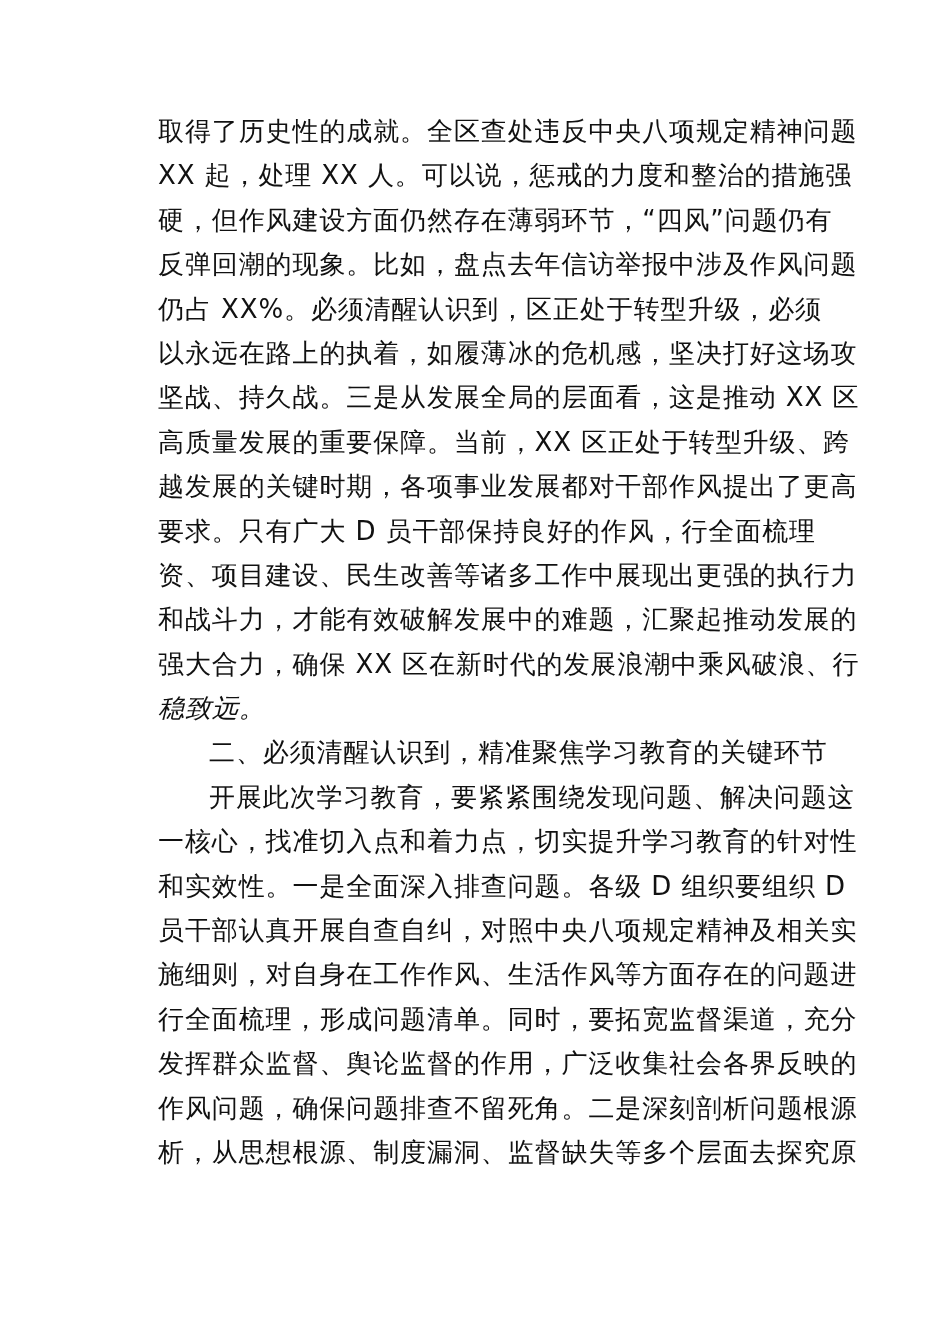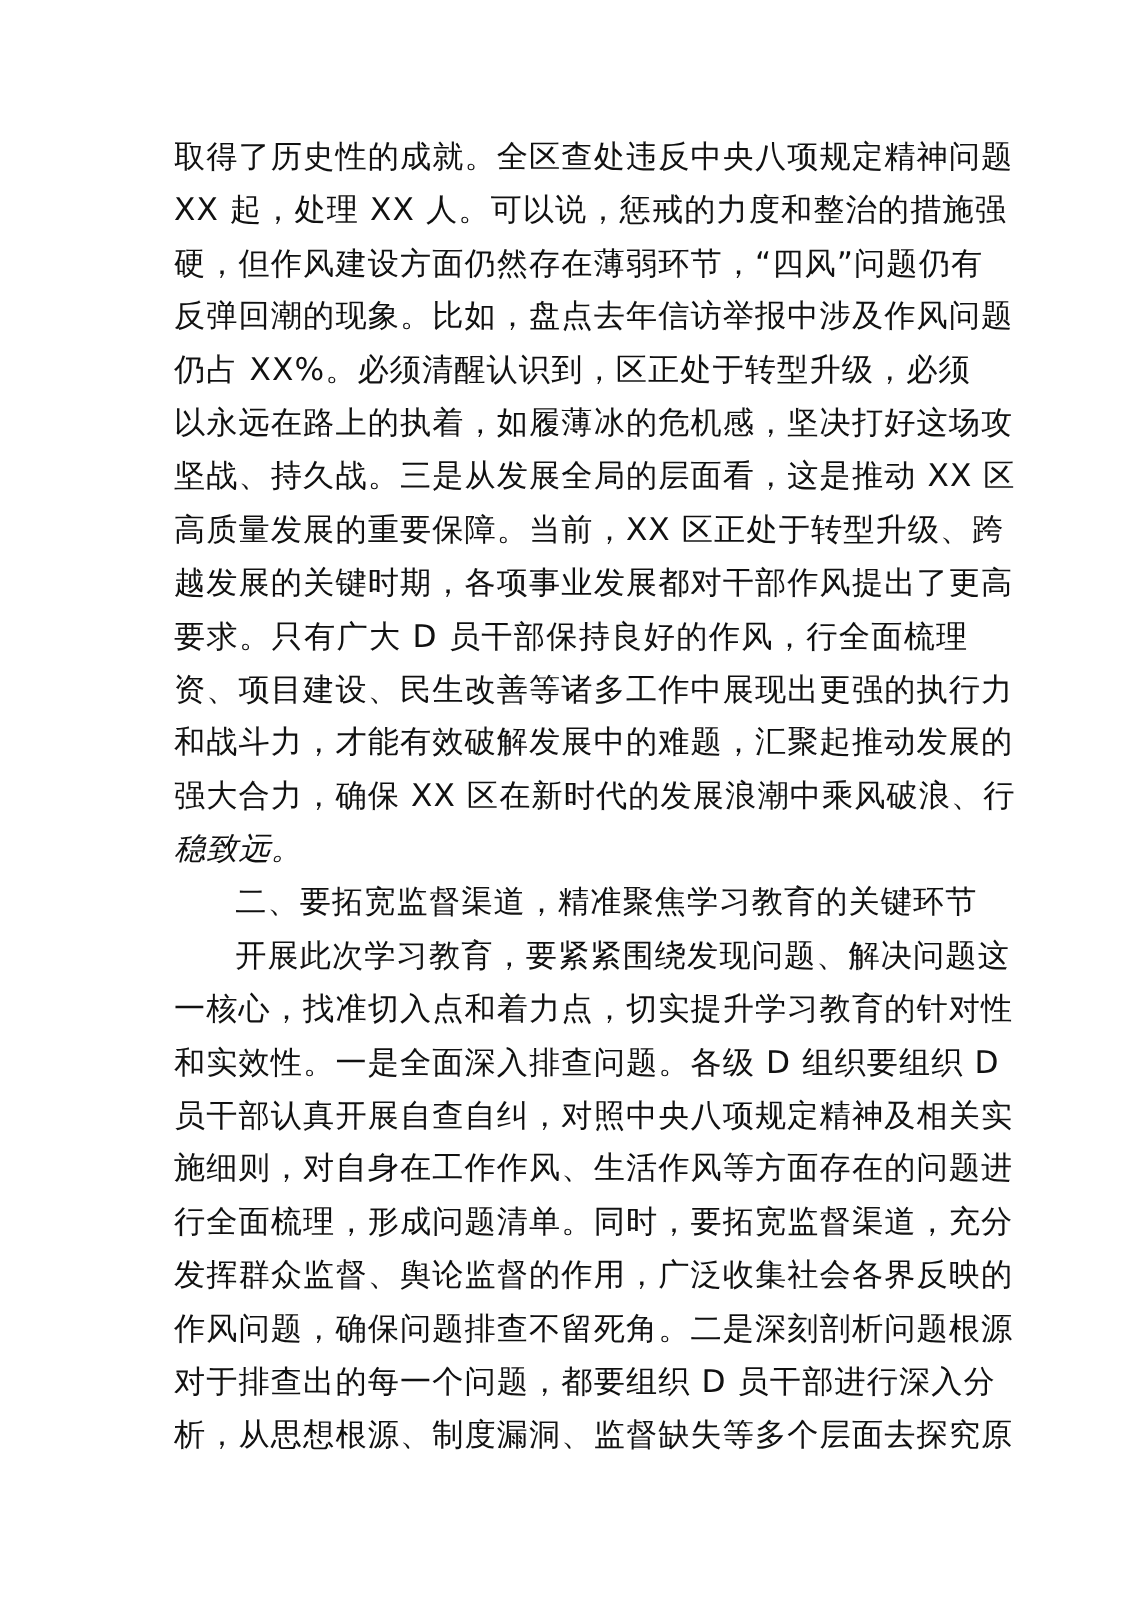--- a/index.html
+++ b/index.html
@@ -22,20 +22,21 @@
       width: 662px;
     }
     .line {
       height: 44.4px;
       line-height: 44.4px;
       font-size: 26px;
       white-space: nowrap;
       letter-spacing: 0.9px;
       text-align: justify;
       text-align-last: justify;
+      margin-left: 13px;
     }
     .line.last {
       text-align-last: left;
       font-style: italic;
     }
     .line.indent {
       padding-left: 51px;
       text-align-last: left;
     }
     .line.indent.full {
@@ -58,28 +59,27 @@
     <div class="line">高质量发展的重要保障。当前，XX 区正处于转型升级、跨</div>
     <div class="line">越发展的关键时期，各项事业发展都对干部作风提出了更高</div>
     <div class="line">要求。只有广大 D 员干部保持良好的作风，行全面梳理</div>
     <div class="line">资、项目建设、民生改善等诸多工作中展现出更强的执行力</div>
     <div class="line">和战斗力，才能有效破解发展中的难题，汇聚起推动发展的</div>
     <div class="line">强大合力，确保 XX 区在新时代的发展浪潮中乘风破浪、行</div>
     <div class="line last">稳致远。</div>
   </div>
 
   <div>
-    <div class="line indent">二、要拓宽监督渠道，精准聚焦学习教育的关键环节</div>
+    <div class="line indent">二、必须清醒认识到，精准聚焦学习教育的关键环节</div>
   </div>
 
   <div>
     <div class="line indent full">开展此次学习教育，要紧紧围绕发现问题、解决问题这</div>
     <div class="line">一核心，找准切入点和着力点，切实提升学习教育的针对性</div>
     <div class="line">和实效性。一是全面深入排查问题。各级 D 组织要组织 D</div>
     <div class="line">员干部认真开展自查自纠，对照中央八项规定精神及相关实</div>
     <div class="line">施细则，对自身在工作作风、生活作风等方面存在的问题进</div>
     <div class="line">行全面梳理，形成问题清单。同时，要拓宽监督渠道，充分</div>
     <div class="line">发挥群众监督、舆论监督的作用，广泛收集社会各界反映的</div>
     <div class="line">作风问题，确保问题排查不留死角。二是深刻剖析问题根源</div>
-    <div class="line">对于排查出的每一个问题，都要组织 D 员干部进行深入分</div>
     <div class="line">析，从思想根源、制度漏洞、监督缺失等多个层面去探究原</div>
   </div>
 </div>
 
 </body></html>

